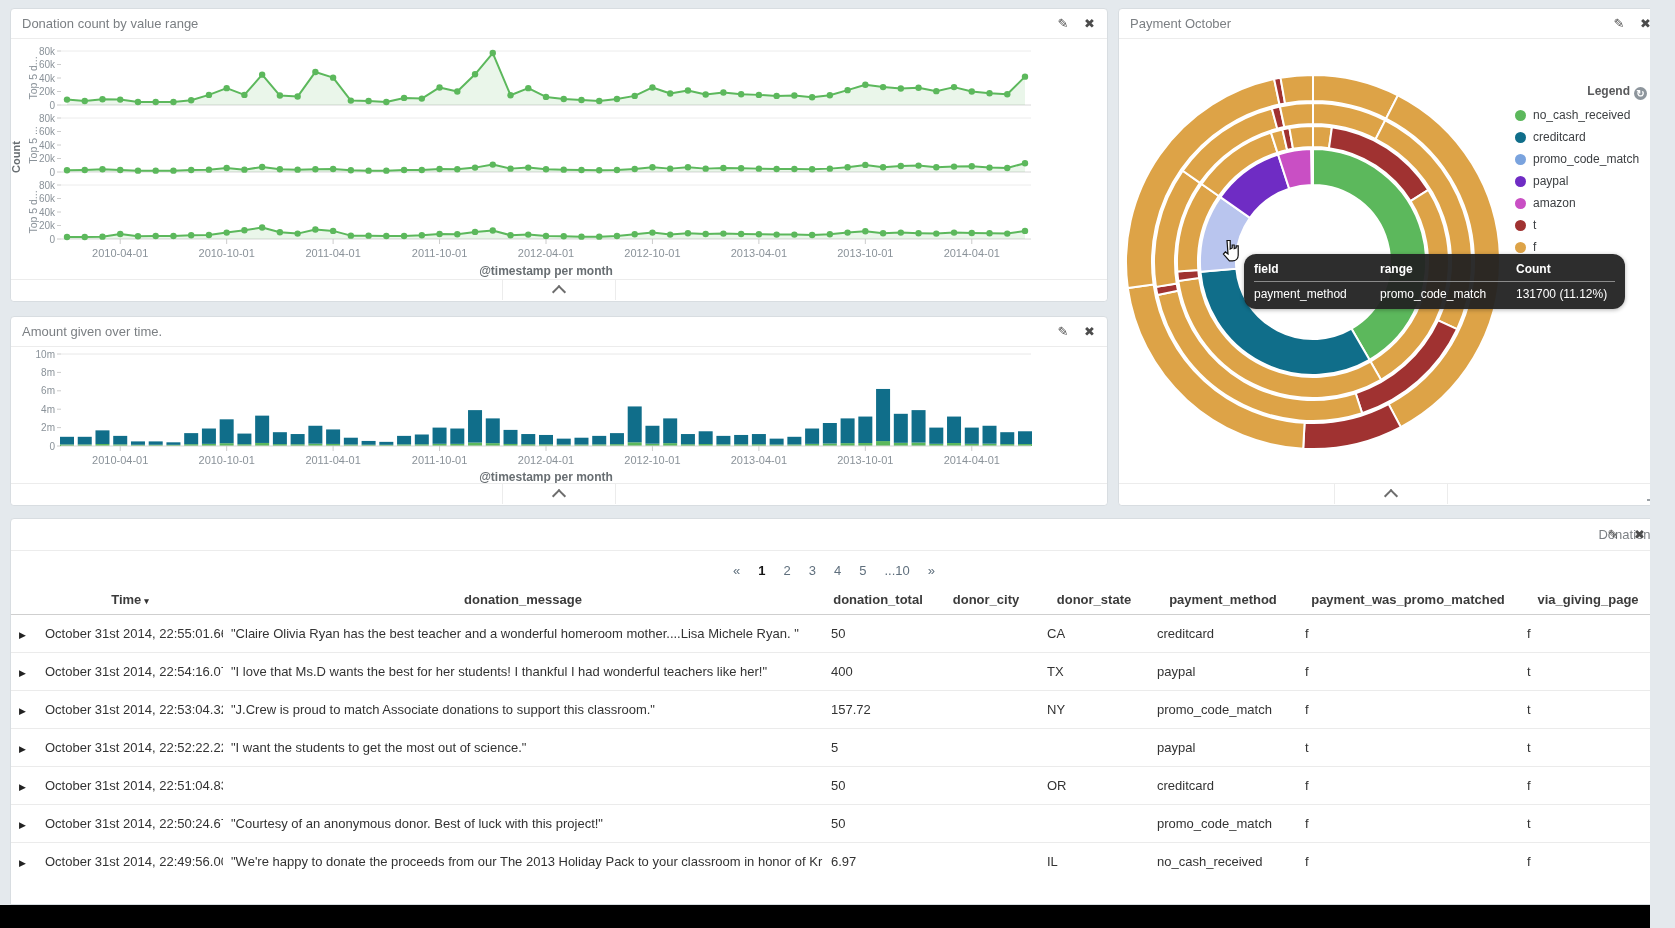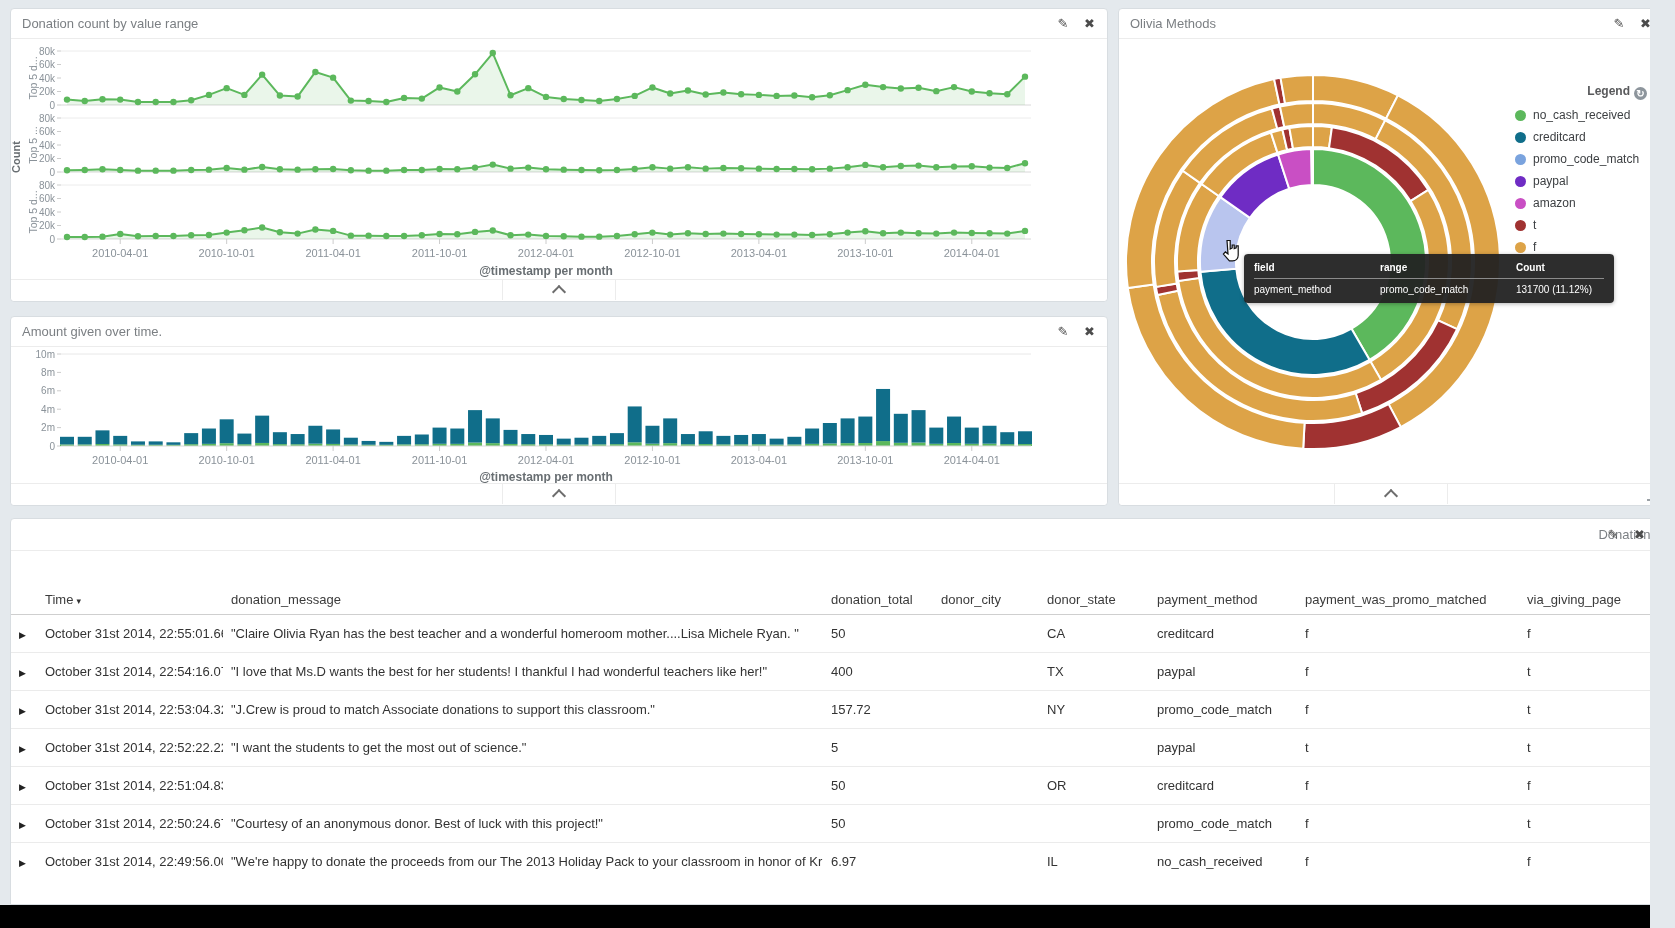--- a/index.html
+++ b/index.html
@@ -13,31 +13,31 @@
   .chev{display:inline-block;width:8px;height:8px;border-left:2px solid #6d6d6d;border-top:2px solid #6d6d6d;transform:rotate(45deg);margin-top:7px;}
   .rsz{position:absolute;right:5px;bottom:4px;width:9px;height:9px;border-right:2px solid #9aa0a5;border-bottom:2px solid #9aa0a5;cursor:nwse-resize;}
   svg text{font-family:"Liberation Sans",sans-serif;}
   
   .legend{position:absolute;top:36px;right:16px;width:132px;font-size:12px;color:#3c3f42;}
   .legend-title{text-align:right;font-weight:bold;color:#58595b;font-size:12px;margin-top:39px;}
   .lref{display:inline-block;width:13px;height:13px;border-radius:50%;background:#8d959c;color:#fff;font-size:10px;line-height:13px;text-align:center;font-weight:bold;margin-left:4px;vertical-align:-2px;}
   .litem{margin-top:8px;display:flex;align-items:center;cursor:pointer;}
   .ldot{width:11px;height:11px;border-radius:50%;margin-right:7px;flex:0 0 11px;}
   
-  .stooltip{position:absolute;background:rgba(34,34,34,.95);color:#fff;border-radius:4px;padding:5px 10px 7px;font-size:10px;z-index:6;box-shadow:0 1px 4px rgba(0,0,0,.3);}
+  .stooltip{position:absolute;background:rgba(34,34,34,.95);color:#fff;border-radius:12px;padding:5px 10px 7px;font-size:12px;z-index:6;box-shadow:0 1px 4px rgba(0,0,0,.3);}
   .stooltip table{border-collapse:collapse;}
   .stooltip th{font-weight:bold;text-align:left;padding:3px 8px 5px 0;border-bottom:1px solid #8b8b8b;}
   .stooltip td{padding:5px 8px 1px 0;}
   .stooltip .c1{min-width:118px;} .stooltip .c2{min-width:128px;} .stooltip .c3{min-width:80px;}
   
   .pgn{position:absolute;top:44px;left:0;width:100%;text-align:center;font-size:13px;color:#5f6f7d;}
   .pgn span{margin:0 9px;cursor:pointer;}
   .pgn .active{color:#151515;font-weight:bold;}
   .dtable{position:absolute;left:0;top:66px;width:100%;border-collapse:collapse;table-layout:fixed;font-size:13px;color:#333;}
-  .dtable th{font-weight:normal;text-align:left;padding:7px 8px;border-bottom:1px solid #cfcfcf;color:#3b3b3b;cursor:pointer;white-space:nowrap;overflow:hidden;}
+  .dtable th{font-weight:bold;text-align:center;padding:7px 8px;border-bottom:1px solid #cfcfcf;color:#3b3b3b;cursor:pointer;white-space:nowrap;overflow:hidden;}
   .dtable td{padding:11px 8px;border-top:1px solid #ebebeb;vertical-align:top;white-space:nowrap;overflow:hidden;}
   .dtable tr:first-child td{border-top:none;}
   .rowcaret{font-size:9px;color:#222;cursor:pointer;}
   .sortcaret{font-size:9px;color:#333;margin-left:3px;}
   .bstrip{position:absolute;left:0;top:905px;width:1675px;height:23px;background:#000;}
   .handcur{position:absolute;z-index:7;}
 </style>
 </head>
 <body>
 
@@ -441,21 +441,21 @@
         <text x="960.7777777777778" y="118" text-anchor="middle" font-size="11" fill="#8a9299">2014-04-01</text>
         <text x="535" y="135" text-anchor="middle" font-size="12" font-weight="bold" fill="#686e72">@timestamp per month</text>
       </svg>
     <div class="pfoot">
       <span class="chevtab"><span class="chev"></span></span>
     </div>
   </div>
 
   <div class="panel" style="left:1118px;top:8px;width:546px;height:498px;">
     <div class="phead">
-      <span>Olivia Methods</span>
+      <span>Payment October</span>
       <span class="picons">
         <span>✎</span>
         <span>✖</span>
       </span>
     </div>
 
     <svg id="sunburst" width="544" height="448" style="position:absolute;left:0;top:29px;">
         <path d="M194 111 A113 113 0 0 1 250.5 321.8608706276416 L232.5 290.6839560914018 A77 77 0 0 0 194 147 Z" fill="#5cb85c" stroke="#fff" stroke-width="2"></path>
         <path d="M250.5 321.8608706276416 A113 113 0 0 1 81.42999911563275 233.84859893048542 L117.2930082469356 230.71099219156972 A77 77 0 0 0 232.5 290.6839560914018 Z" fill="#106e8a" stroke="#fff" stroke-width="2"></path>
         <path d="M81.42999911563275 233.84859893048542 A113 113 0 0 1 101.43581899534391 159.18586269233182 L130.9252925897476 179.83461440096949 A77 77 0 0 0 117.2930082469356 230.71099219156972 Z" fill="#b9c5ee" stroke="#fff" stroke-width="2"></path>
@@ -553,20 +553,21 @@
   </div>
 
   <div class="panel" style="left:10px;top:518px;width:1648px;height:387px;border-radius:4px 4px 0 0;">
     <div class="phead" style="height:31px;line-height:31px;text-align:right;">
       <span>Donations</span>
       <span class="picons" style="height:31px;line-height:31px;">
         <span>✎</span>
         <span>✖</span>
       </span>
     </div>
+    <div class="pgn" id="pagination"><span>«</span><span class="active">1</span><span>2</span><span>3</span><span>4</span><span>5</span><span>...10</span><span>»</span></div>
     <table class="dtable" id="donations-table">
       <colgroup>
         <col style="width:26px">
           <col style="width:186px">
           <col style="width:600px">
           <col style="width:110px">
         <col style="width:106px">
           <col style="width:110px">
           <col style="width:148px">
           <col style="width:222px">

